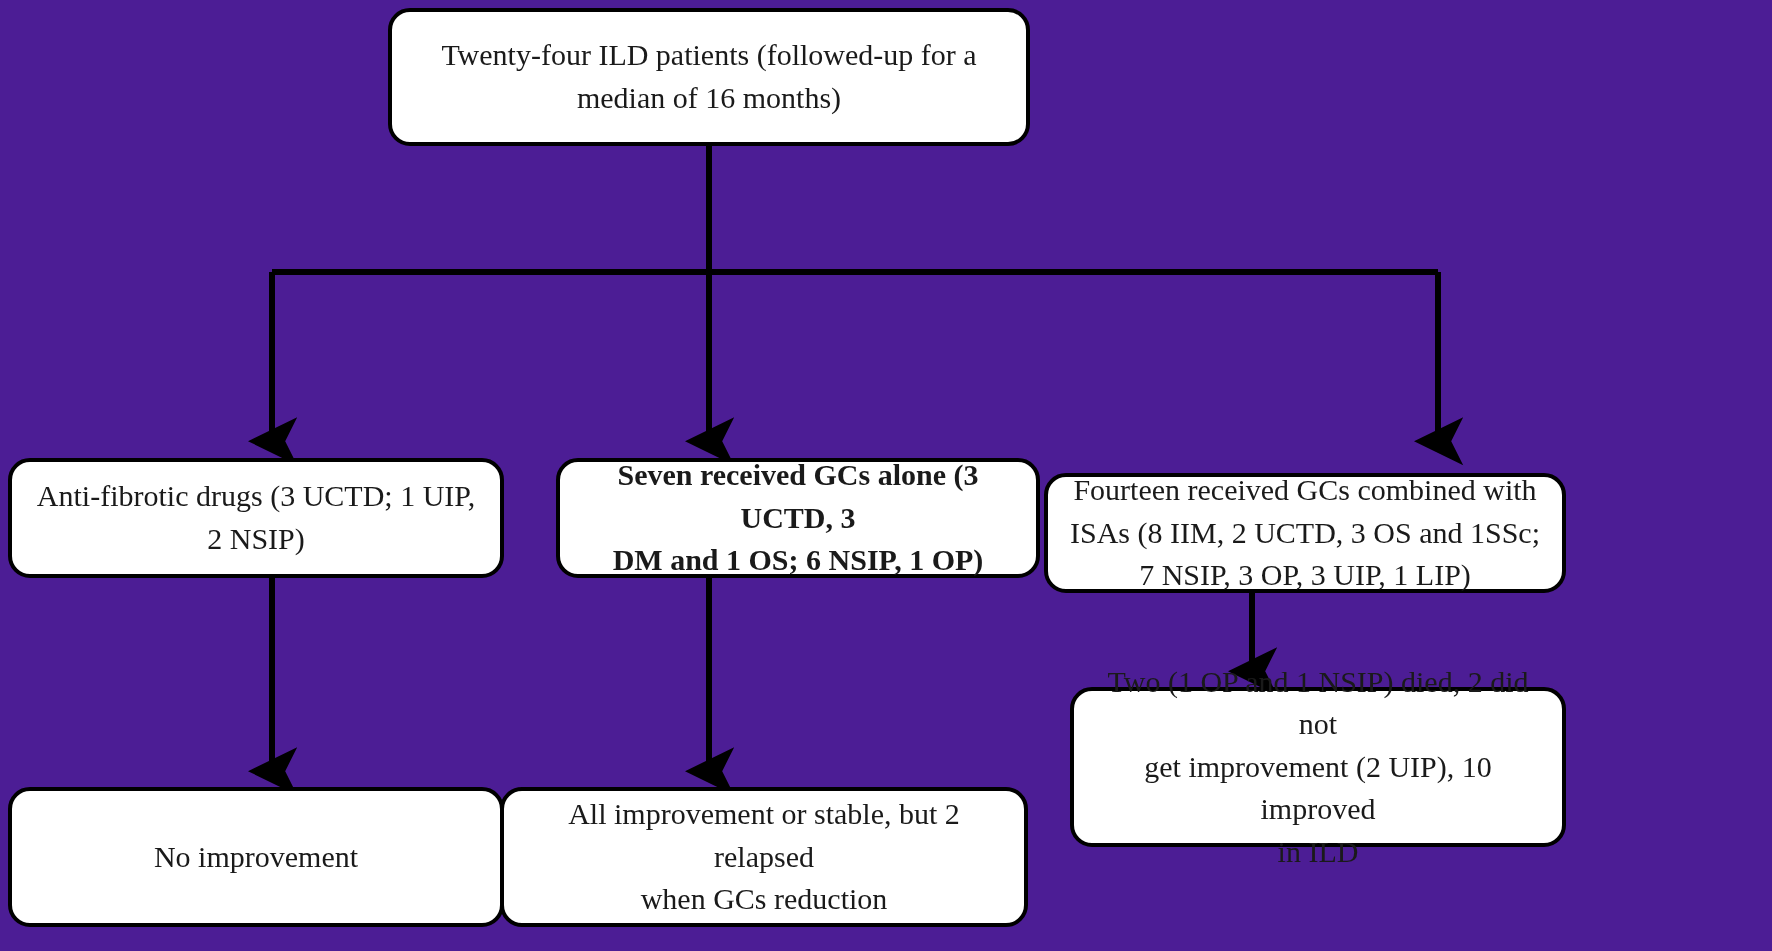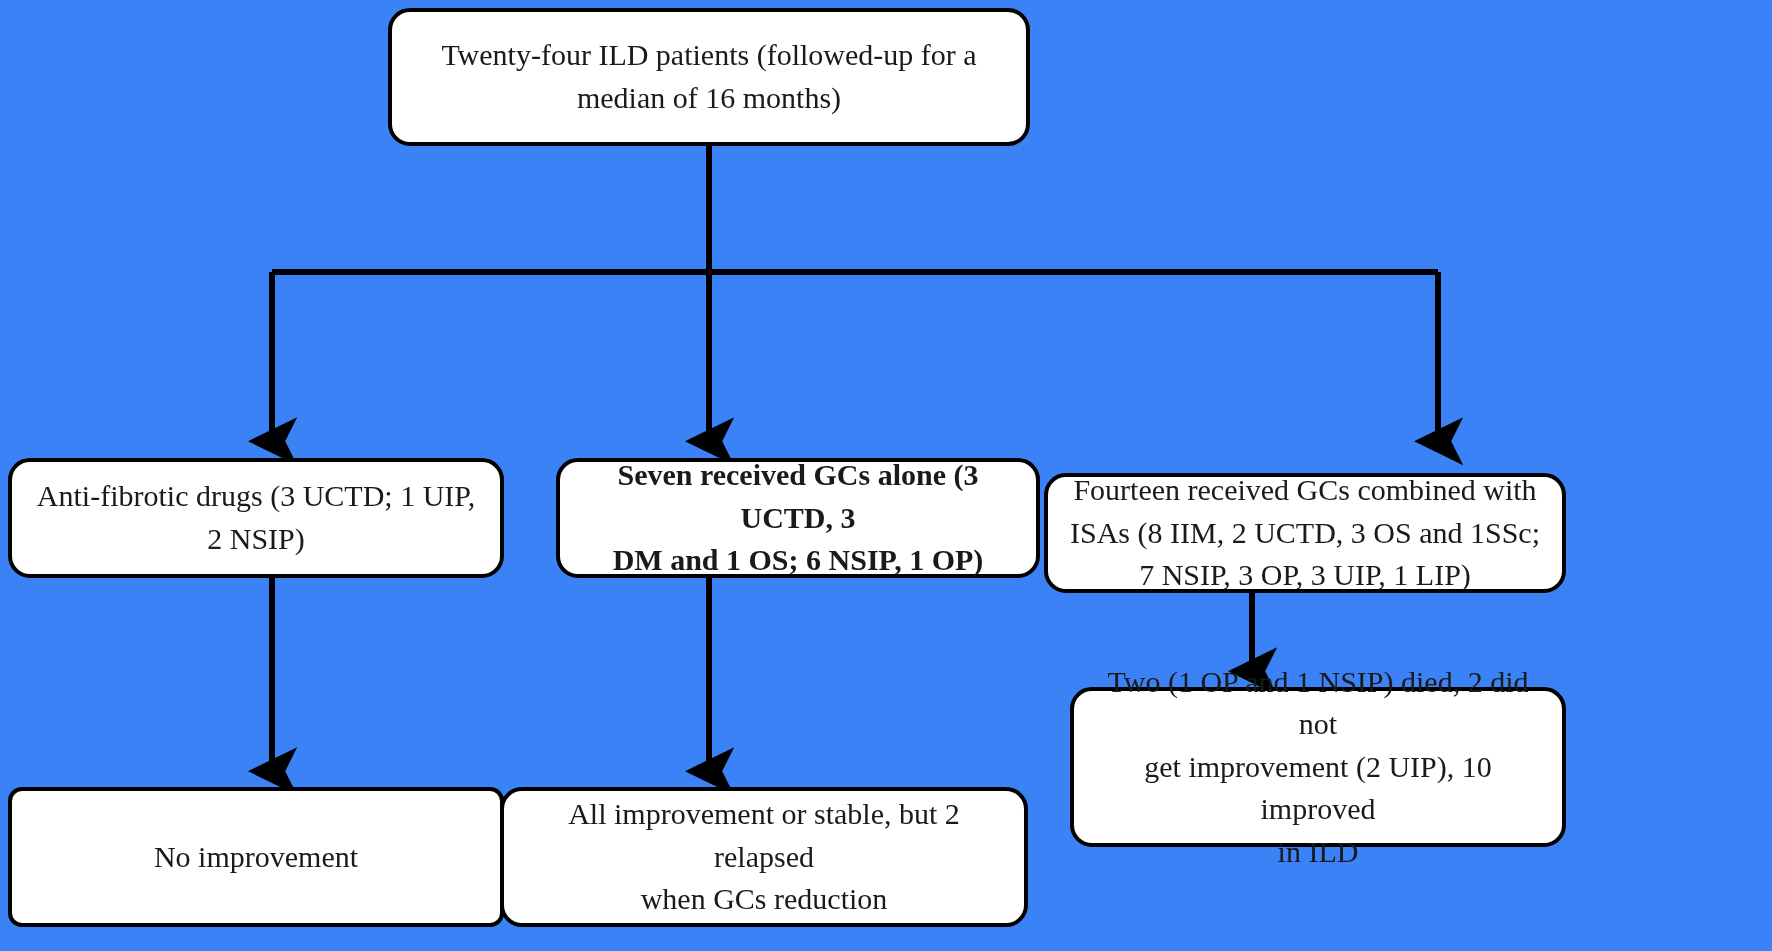--- a/index.html
+++ b/index.html
@@ -5,21 +5,21 @@
 <style>
   html, body {
     margin: 0;
     padding: 0;
     background: #ffffff;
   }
   #canvas {
     position: relative;
     width: 1772px;
     height: 951px;
-    background: #3b82f6;
+    background: #4c1d95;
     font-family: "Liberation Serif", "DejaVu Serif", serif;
     overflow: hidden;
   }
   #edges {
     position: absolute;
     left: 0;
     top: 0;
     width: 1772px;
     height: 951px;
     pointer-events: none;
@@ -42,21 +42,21 @@
   .node-text {
     display: block;
     width: 100%;
     white-space: pre-line;
   }
   
   #node-root        { left: 388px;  top: 8px;   width: 642px; height: 138px; font-size: 30px; }
   #node-antifibro   { left: 8px;    top: 458px; width: 496px; height: 120px; font-size: 30px; text-align: center; }
   #node-gcs-alone   { left: 556px;  top: 458px; width: 484px; height: 120px; font-size: 30px; font-weight: bold; }
   #node-gcs-isa     { left: 1044px; top: 458px; width: 522px; height: 120px; font-size: 30px; margin-top: 15px; }
-  #node-no-improve  { left: 8px;    top: 787px; width: 496px; height: 140px; font-size: 30px; border-radius: 14px; }
+  #node-no-improve  { left: 8px;    top: 787px; width: 496px; height: 140px; font-size: 30px; }
   #node-improve     { left: 500px;  top: 787px; width: 528px; height: 140px; font-size: 30px; }
   #node-outcome     { left: 1070px; top: 687px; width: 496px; height: 160px; font-size: 30px; }
 </style>
 </head>
 <body>
 
 <div id="canvas">
 
   <svg id="edges" viewBox="0 0 1772 951" width="1772" height="951" xmlns="http://www.w3.org/2000/svg">
     <defs>

